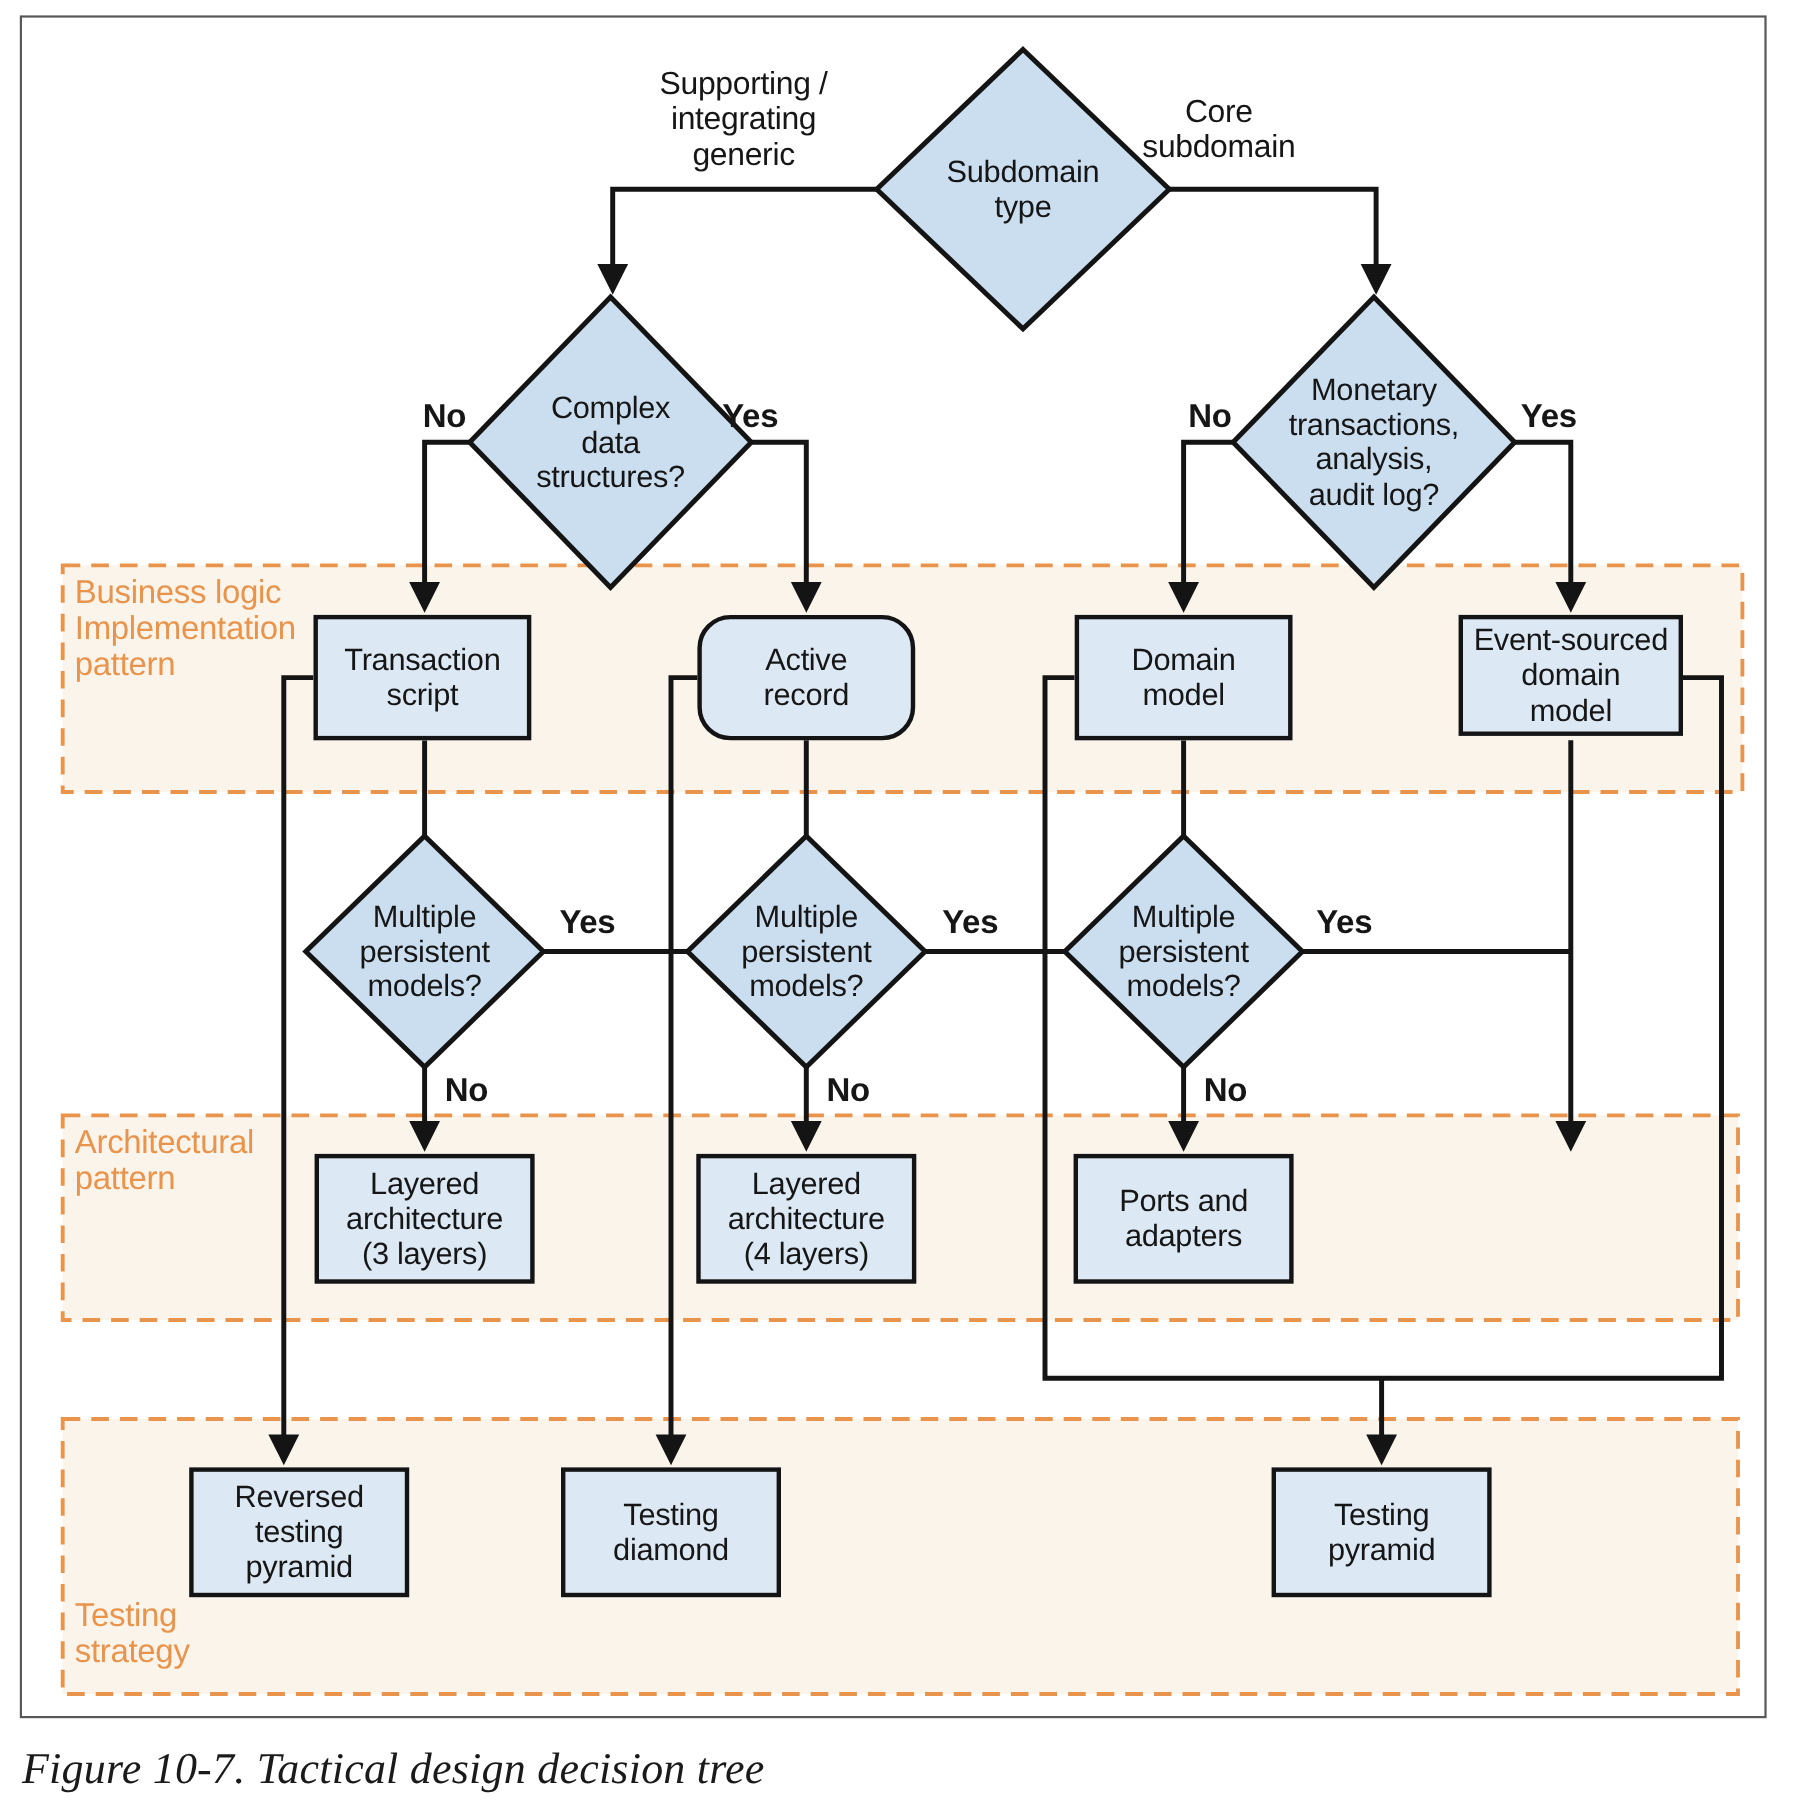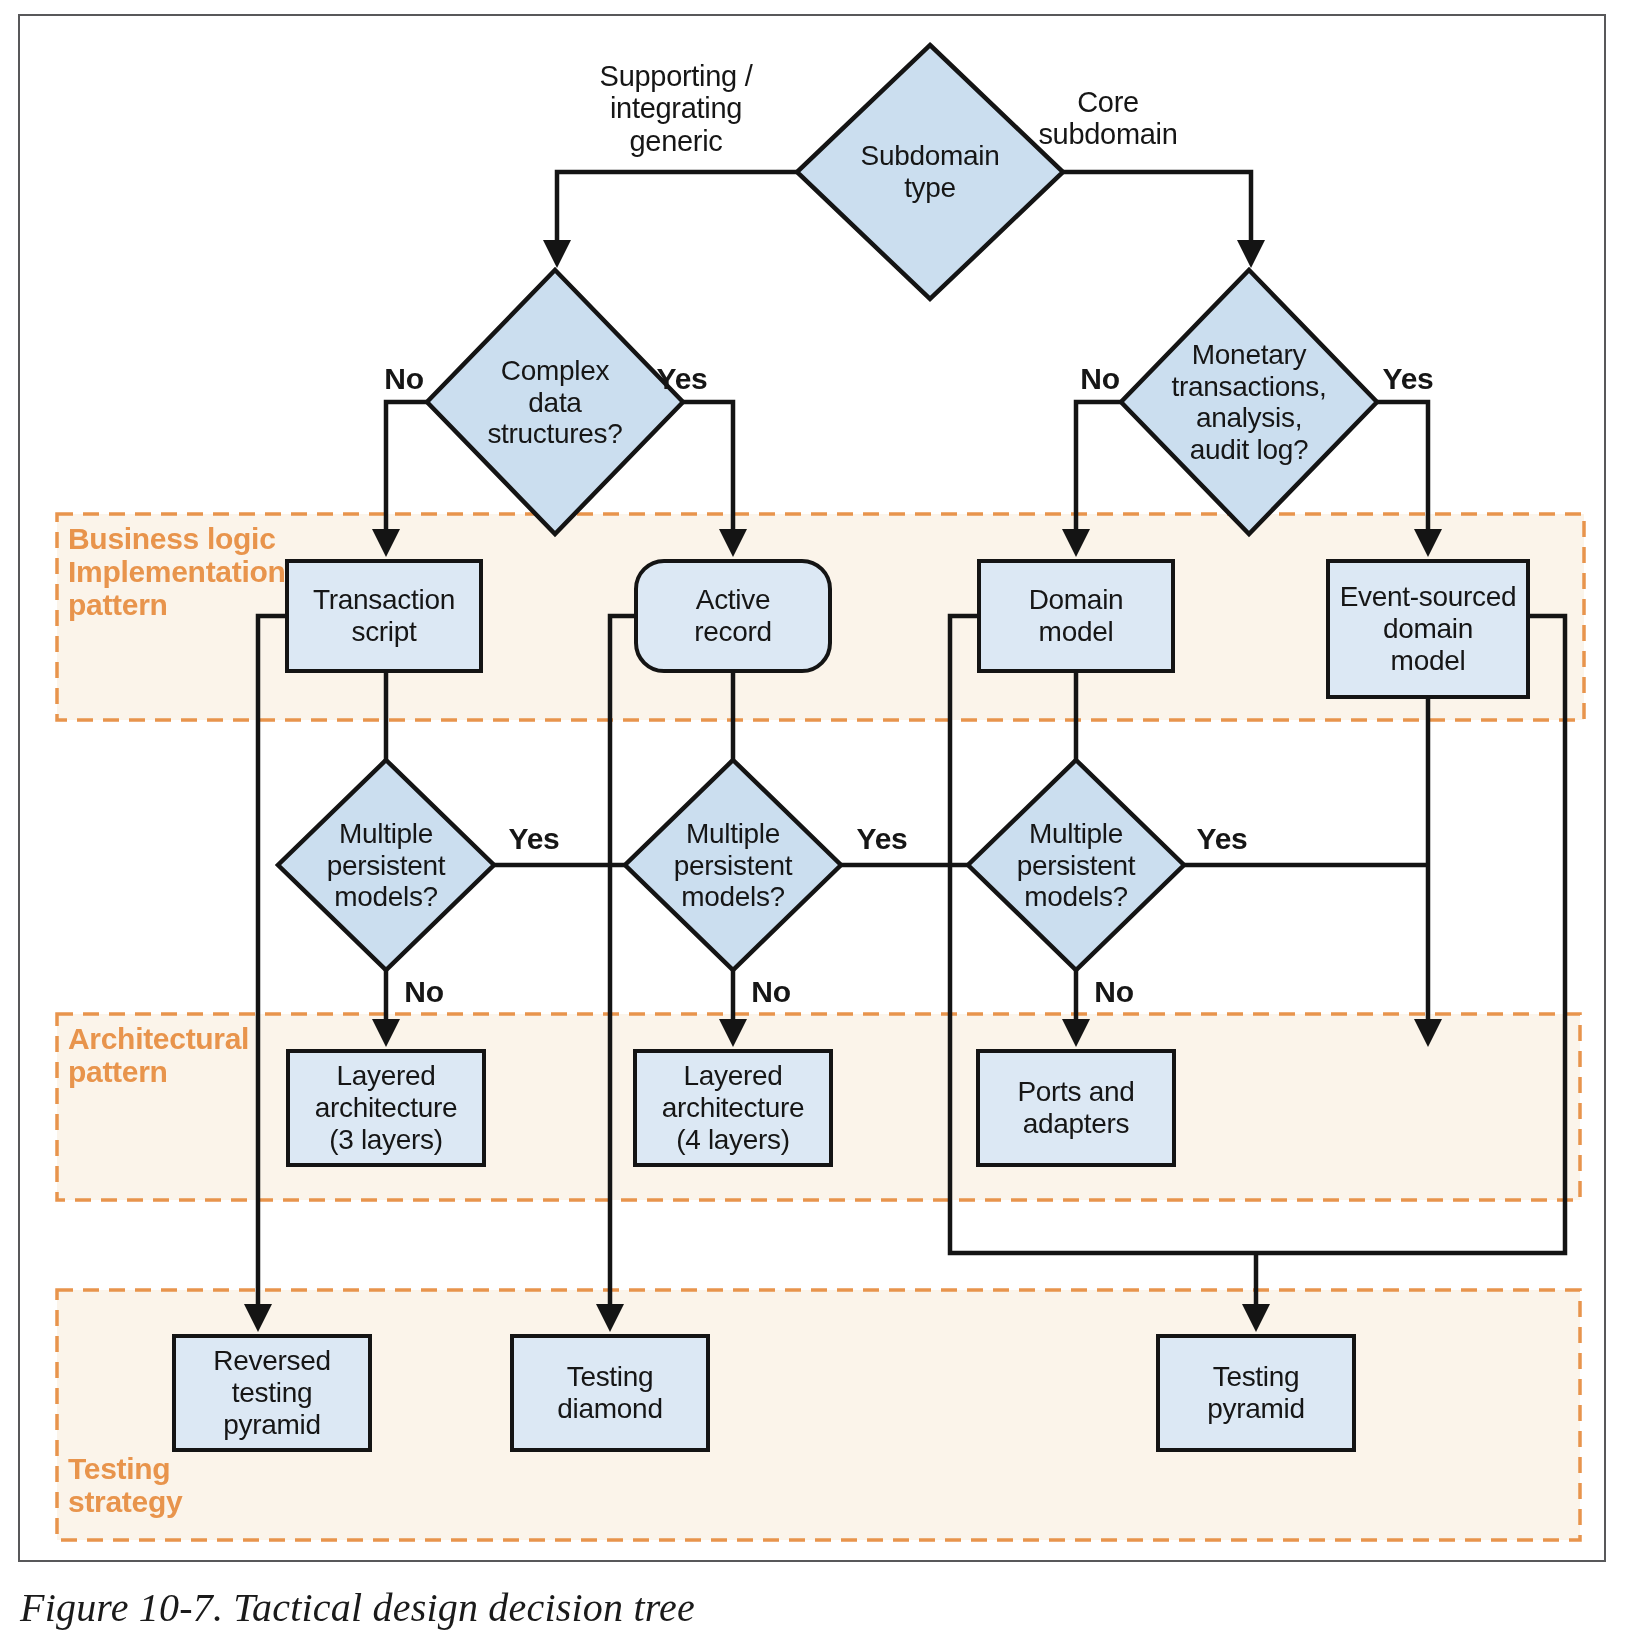--- a/index.html
+++ b/index.html
@@ -35,21 +35,21 @@
   .ctx-label{
     position:absolute;transform:translateX(-50%);
     text-align:center;font-size:29px;line-height:1.12;letter-spacing:-0.3px;
   }
   .branch-label{
     position:absolute;transform:translate(-50%,-50%);
     font-size:30px;font-weight:bold;letter-spacing:-0.3px;width:auto;
   }
   .region-label{
     position:absolute;color:var(--orange);
-    font-size:30px;font-weight:bold;line-height:1.1;letter-spacing:-0.3px;
+    font-size:30px;font-weight:normal;line-height:1.1;letter-spacing:-0.3px;
   }
   .caption{
     position:absolute;left:20px;top:1584px;
     font-family:"Liberation Serif", serif;font-style:italic;
     font-size:40px;color:#1a1a1a;letter-spacing:0.2px;
   }
 </style>
 </head>
 <body>
 
@@ -156,21 +156,21 @@
   <div class="branch-label" style="left:424px;top:992px;">No</div>
   <div class="branch-label" style="left:771px;top:992px;">No</div>
   <div class="branch-label" style="left:1114px;top:992px;">No</div>
 
   <div class="node-box pre" style="left:285px;top:559px;width:198px;height:114px;">Transaction
 script</div>
   <div class="node-box pre" style="left:634px;top:559px;width:198px;height:114px;border-radius:30px;">Active
 record</div>
   <div class="node-box pre" style="left:977px;top:559px;width:198px;height:114px;">Domain
 model</div>
-  <div class="node-box pre" style="left:1326px;top:559px;width:204px;height:140px;">Event-sourced
+  <div class="node-box pre" style="left:1326px;top:559px;width:204px;height:110px;">Event-sourced
 domain
 model</div>
 
   <div class="node-box pre" style="left:286px;top:1049px;width:200px;height:118px;">Layered
 architecture
 (3 layers)</div>
   <div class="node-box pre" style="left:633px;top:1049px;width:200px;height:118px;">Layered
 architecture
 (4 layers)</div>
   <div class="node-box pre" style="left:976px;top:1049px;width:200px;height:118px;">Ports and

